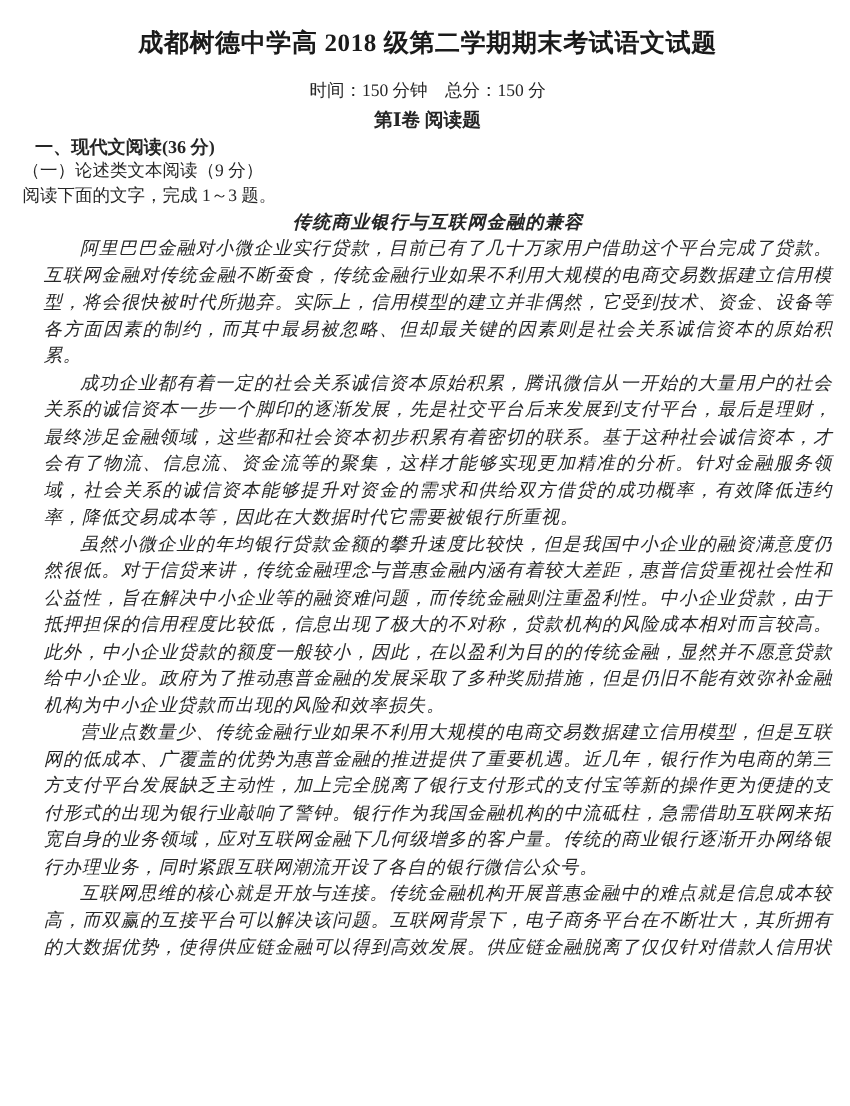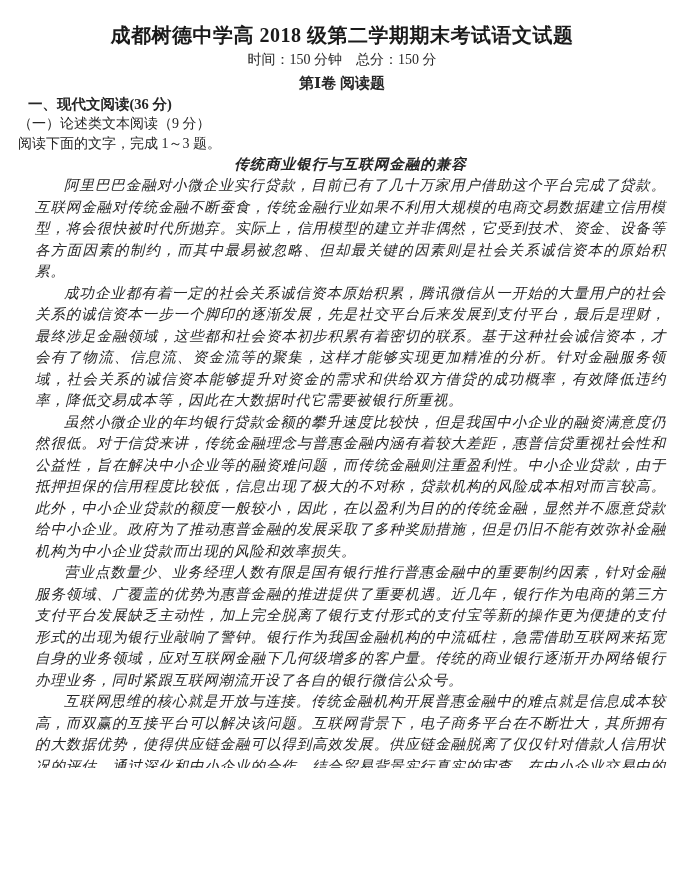--- a/index.html
+++ b/index.html
@@ -20,21 +20,21 @@
     font-size: 20px;
     line-height: 26px;
     font-weight: bold;
     color: #1a1a1a;
     letter-spacing: 0.5px;
   }
   .exam-meta {
     text-align: center;
     font-size: 14px;
     line-height: 20px;
-    margin-top: 2px;
+    margin-top: 16px;
   }
   .volume-heading {
     text-align: center;
     font-size: 15px;
     line-height: 22px;
     font-weight: bold;
     margin-top: 2px;
   }
   .section-heading {
     font-size: 14.5px;
@@ -131,21 +131,21 @@
 
   <div class="section-heading">一、现代文阅读(36 分)</div>
   <div class="subsection-heading">（一）论述类文本阅读（9 分）</div>
   <div class="reading-instruction">阅读下面的文字，完成 1～3 题。</div>
 
   <div class="passage">
     <div class="passage-title">传统商业银行与互联网金融的兼容</div>
     <p>阿里巴巴金融对小微企业实行贷款，目前已有了几十万家用户借助这个平台完成了贷款。互联网金融对传统金融不断蚕食，传统金融行业如果不利用大规模的电商交易数据建立信用模型，将会很快被时代所抛弃。实际上，信用模型的建立并非偶然，它受到技术、资金、设备等各方面因素的制约，而其中最易被忽略、但却最关键的因素则是社会关系诚信资本的原始积累。</p>
     <p>成功企业都有着一定的社会关系诚信资本原始积累，腾讯微信从一开始的大量用户的社会关系的诚信资本一步一个脚印的逐渐发展，先是社交平台后来发展到支付平台，最后是理财，最终涉足金融领域，这些都和社会资本初步积累有着密切的联系。基于这种社会诚信资本，才会有了物流、信息流、资金流等的聚集，这样才能够实现更加精准的分析。针对金融服务领域，社会关系的诚信资本能够提升对资金的需求和供给双方借贷的成功概率，有效降低违约率，降低交易成本等，因此在大数据时代它需要被银行所重视。</p>
     <p>虽然小微企业的年均银行贷款金额的攀升速度比较快，但是我国中小企业的融资满意度仍然很低。对于信贷来讲，传统金融理念与普惠金融内涵有着较大差距，惠普信贷重视社会性和公益性，旨在解决中小企业等的融资难问题，而传统金融则注重盈利性。中小企业贷款，由于抵押担保的信用程度比较低，信息出现了极大的不对称，贷款机构的风险成本相对而言较高。此外，中小企业贷款的额度一般较小，因此，在以盈利为目的的传统金融，显然并不愿意贷款给中小企业。政府为了推动惠普金融的发展采取了多种奖励措施，但是仍旧不能有效弥补金融机构为中小企业贷款而出现的风险和效率损失。</p>
-    <p>营业点数量少、业务经理人数有限是国有银行推行普惠金融中的重要制约因素，针对金融服务领域、广覆盖的优势为惠普金融的推进提供了重要机遇。近几年，银行作为电商的第三方支付平台发展缺乏主动性，加上完全脱离了银行支付形式的支付宝等新的操作更为便捷的支付形式的出现为银行业敲响了警钟。银行作为我国金融机构的中流砥柱，急需借助互联网来拓宽自身的业务领域，应对互联网金融下几何级增多的客户量。传统的商业银行逐渐开办网络银行办理业务，同时紧跟互联网潮流开设了各自的银行微信公众号。</p>
+    <p>营业点数量少、传统金融行业如果不利用大规模的电商交易数据建立信用模型，但是互联网的低成本、广覆盖的优势为惠普金融的推进提供了重要机遇。近几年，银行作为电商的第三方支付平台发展缺乏主动性，加上完全脱离了银行支付形式的支付宝等新的操作更为便捷的支付形式的出现为银行业敲响了警钟。银行作为我国金融机构的中流砥柱，急需借助互联网来拓宽自身的业务领域，应对互联网金融下几何级增多的客户量。传统的商业银行逐渐开办网络银行办理业务，同时紧跟互联网潮流开设了各自的银行微信公众号。</p>
     <p>互联网思维的核心就是开放与连接。传统金融机构开展普惠金融中的难点就是信息成本较高，而双赢的互接平台可以解决该问题。互联网背景下，电子商务平台在不断壮大，其所拥有的大数据优势，使得供应链金融可以得到高效发展。供应链金融脱离了仅仅针对借款人信用状况的评估，通过深化和中小企业的合作，结合贸易背景实行真实的审查，在中小企业交易中的应收账款和存货资产基础上，提供配套金融业务。在电子商务的供应链融资服务基础上可以极大解决融资流程中原始信息不对称造成的融资和担保困难等问题。</p>
     <div class="passage-source">（选自《互联网金融之问——中国互联网金融的现在与未来》，有删改）</div>
   </div>
 
   <div class="question-line">1. 下列关于原文内容的理解和分析，正确的一项是(　　　　)(3 分)</div>
 
   <span class="ghost-frag ghost-left">018</span>
   <span class="ghost-frag ghost-right">期末</span>
 
   <div class="watermark">

